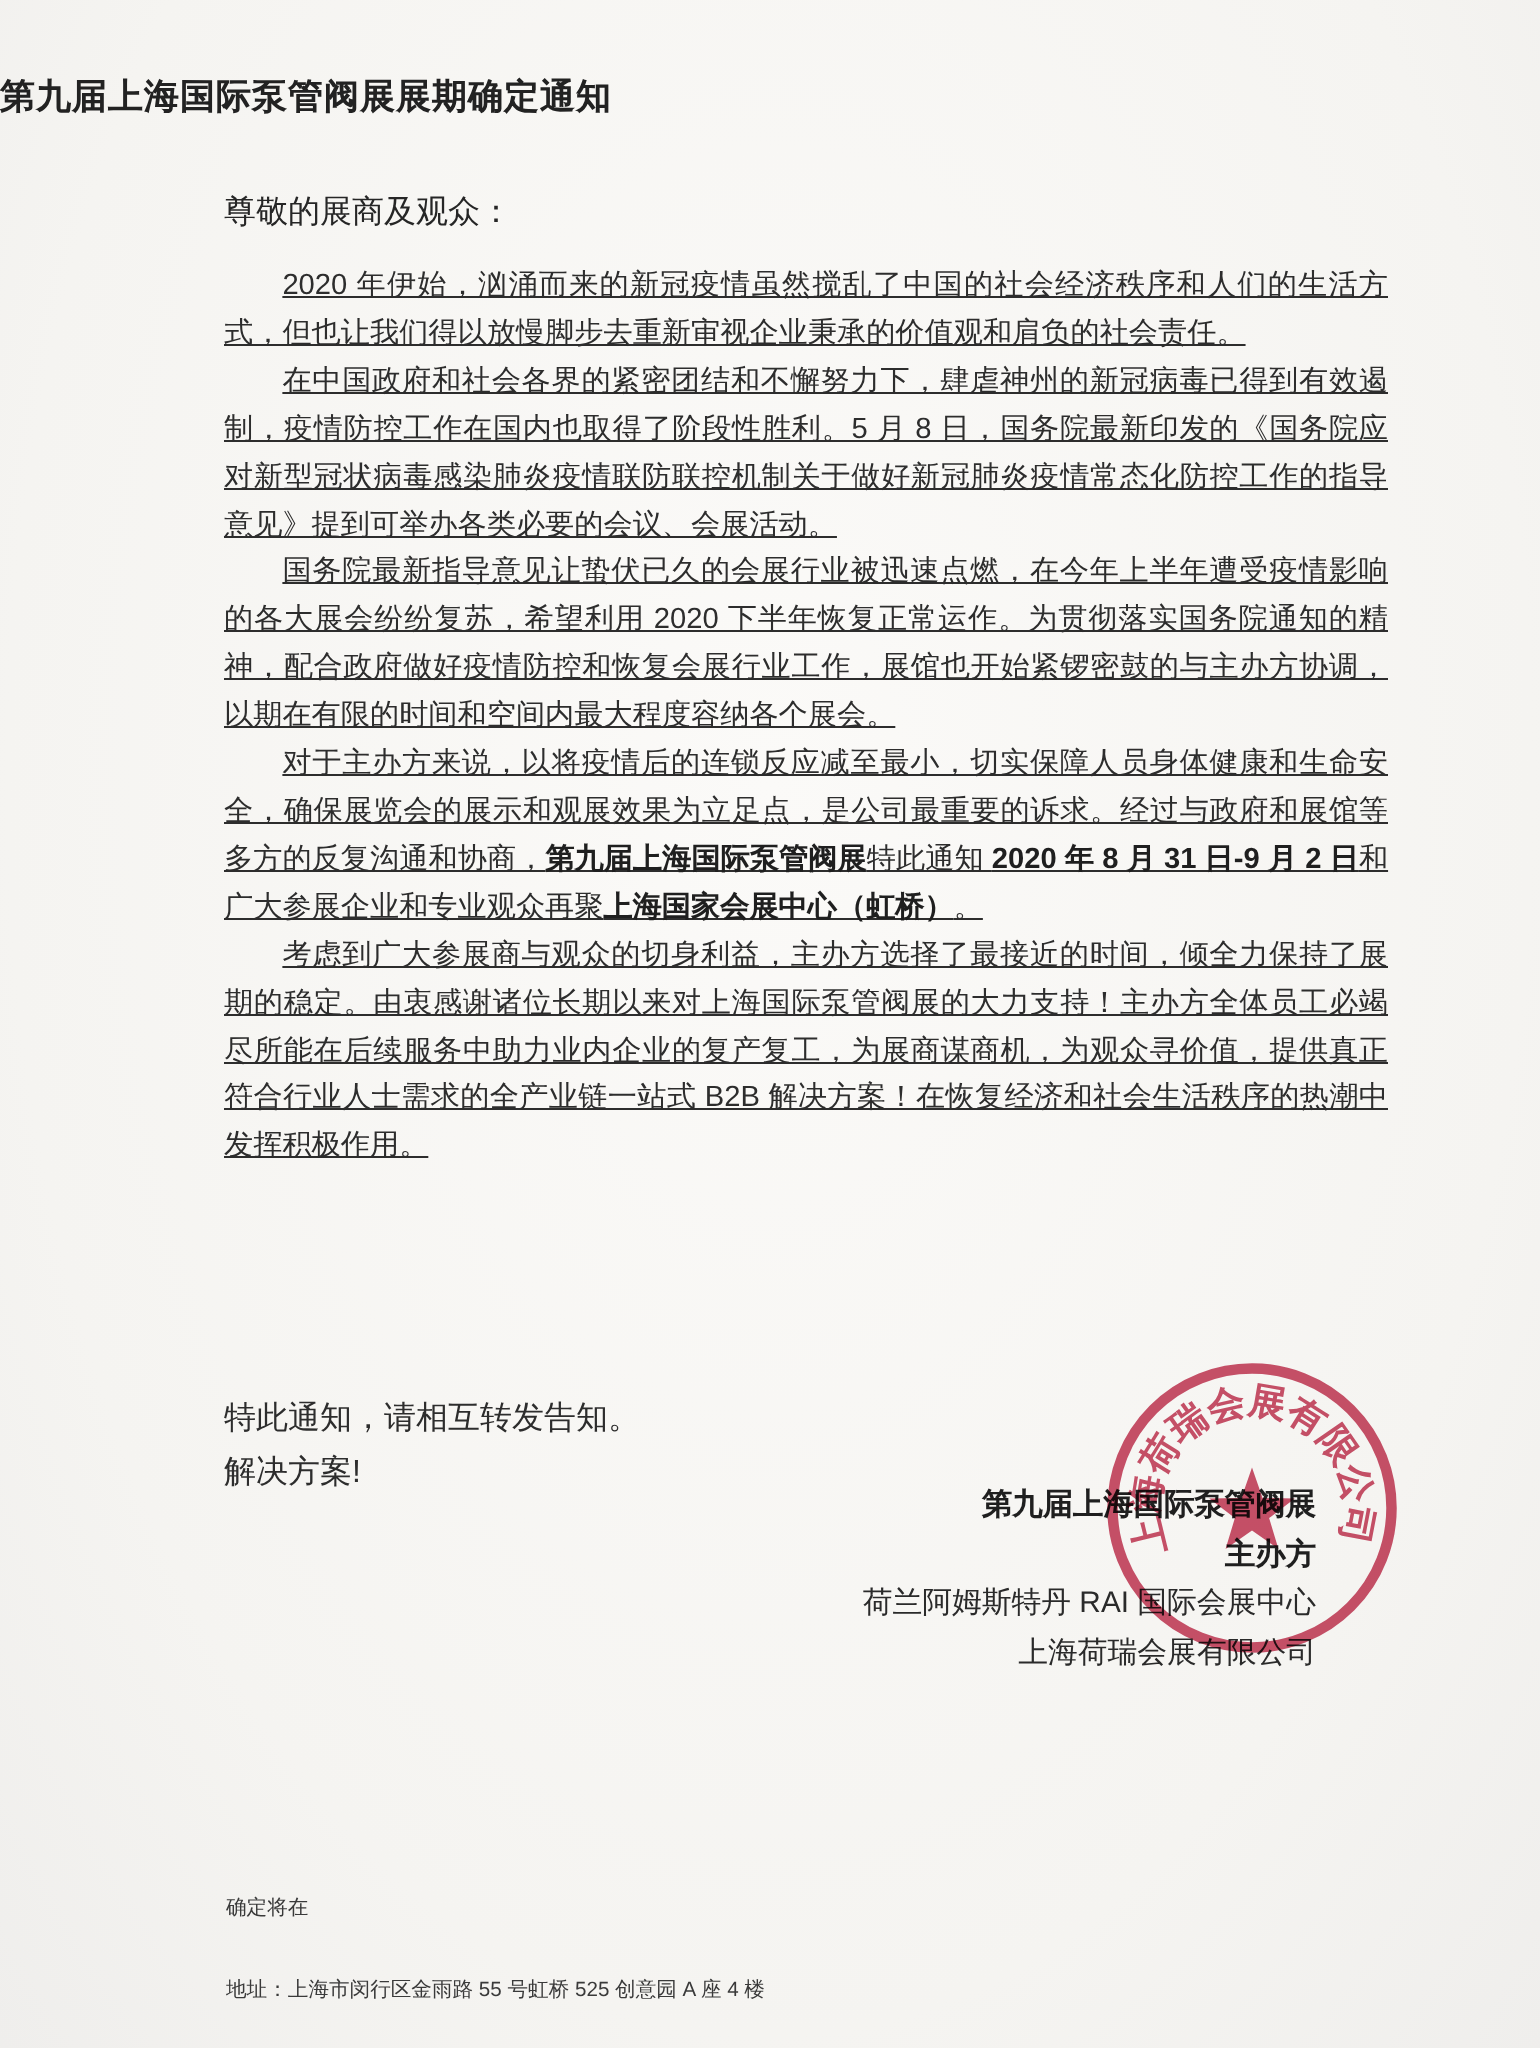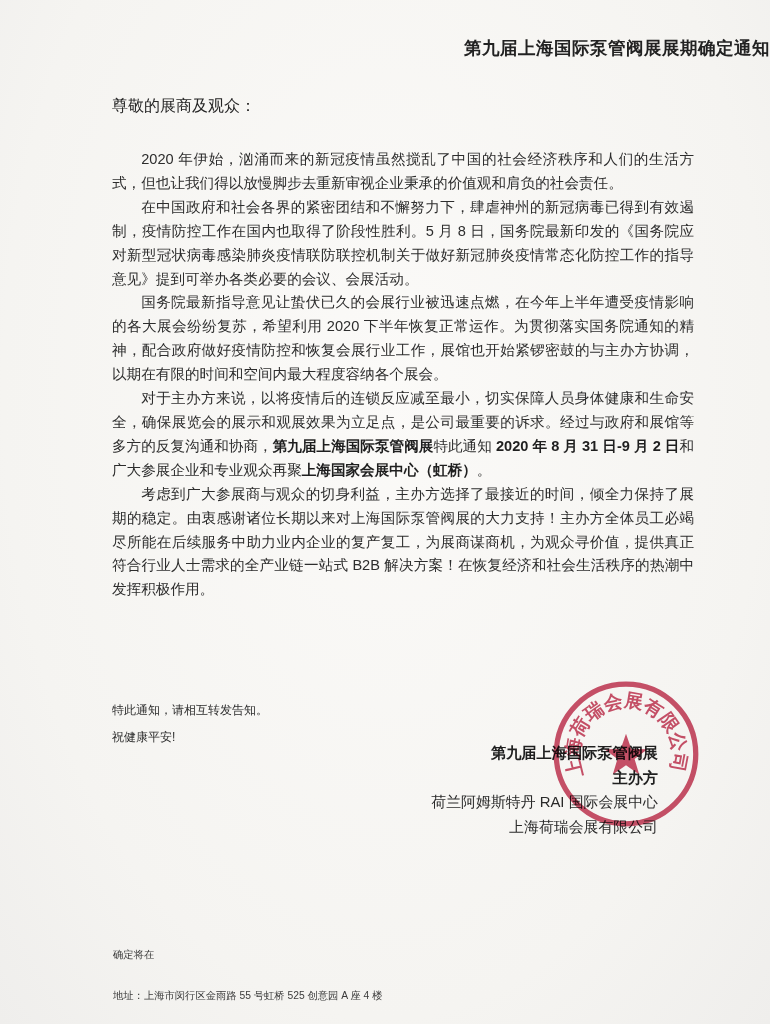--- a/index.html
+++ b/index.html
@@ -7,37 +7,38 @@
     position:relative;
     width:770px;height:1024px;
     margin:0 auto;
     background:radial-gradient(ellipse at 50% 38%, #fbfaf8 0%, #f5f4f1 70%, #efeeec 100%);
     font-family:"Liberation Sans","DejaVu Sans",sans-serif;
     color:#2b2b2b;
     overflow:hidden;
   }
   .title{
     position:absolute;top:36px;left:0;width:770px;
-    text-align:right;font-size:17.5px;font-weight:bold;color:#222;
+    text-align:left;font-size:17.5px;font-weight:bold;color:#222;
     letter-spacing:.5px;
   }
   .salutation{
     position:absolute;top:96px;left:112px;
     font-size:16px;font-weight:normal;color:#262626;
   }
   .body-block{
-    position:absolute;top:148px;left:112px;width:582px;
+    position:absolute;top:132px;left:112px;width:582px;
     font-size:14.6px;line-height:23.9px;text-align:justify;
     color:#2d2d2d;
+    text-decoration:underline;
   }
   .body-block p{margin:0;text-indent:2em;}
   .b{font-weight:bold;color:#1f1f1f;}
   .closing{
     position:absolute;top:697px;left:112px;
-    font-size:12px;line-height:26.5px;color:#2d2d2d;
+    font-size:16px;line-height:26.5px;color:#2d2d2d;
   }
   .signature{
     position:absolute;top:740px;right:112px;
     text-align:right;font-size:14.9px;line-height:25px;color:#2a2a2a;
   }
   .signature .b{font-size:15.2px;}
   .stamp{
     position:absolute;left:551px;top:679px;width:150px;height:150px;
     opacity:.85;mix-blend-mode:multiply;pointer-events:none;
   }
@@ -63,21 +64,21 @@
   <div class="body-block">
     <p>2020 年伊始，汹涌而来的新冠疫情虽然搅乱了中国的社会经济秩序和人们的生活方式，但也让我们得以放慢脚步去重新审视企业秉承的价值观和肩负的社会责任。</p>
     <p>在中国政府和社会各界的紧密团结和不懈努力下，肆虐神州的新冠病毒已得到有效遏制，疫情防控工作在国内也取得了阶段性胜利。5 月 8 日，国务院最新印发的《国务院应对新型冠状病毒感染肺炎疫情联防联控机制关于做好新冠肺炎疫情常态化防控工作的指导意见》提到可举办各类必要的会议、会展活动。</p>
     <p>国务院最新指导意见让蛰伏已久的会展行业被迅速点燃，在今年上半年遭受疫情影响的各大展会纷纷复苏，希望利用 2020 下半年恢复正常运作。为贯彻落实国务院通知的精神，配合政府做好疫情防控和恢复会展行业工作，展馆也开始紧锣密鼓的与主办方协调，以期在有限的时间和空间内最大程度容纳各个展会。</p>
     <p><span>对于主办方来说，以将疫情后的连锁反应减至最小，切实保障人员身体健康和生命安全，确保展览会的展示和观展效果为立足点，是公司最重要的诉求。经过与政府和展馆等多方的反复沟通和协商，</span><span class="b">第九届上海国际泵管阀展</span><span>特此通知 </span><span class="b">2020 年 8 月 31 日-9 月 2 日</span><span>和广大参展企业和专业观众再聚</span><span class="b">上海国家会展中心（虹桥）</span><span>。</span></p>
     <p>考虑到广大参展商与观众的切身利益，主办方选择了最接近的时间，倾全力保持了展期的稳定。由衷感谢诸位长期以来对上海国际泵管阀展的大力支持！主办方全体员工必竭尽所能在后续服务中助力业内企业的复产复工，为展商谋商机，为观众寻价值，提供真正符合行业人士需求的全产业链一站式 B2B 解决方案！在恢复经济和社会生活秩序的热潮中发挥积极作用。</p>
   </div>
 
   <div class="closing">
     <div>特此通知，请相互转发告知。</div>
-    <div>祝健康平安!</div>
+    <div>解决方案!</div>
   </div>
 
   <div class="signature">
     <div class="b">第九届上海国际泵管阀展</div>
     <div class="b">主办方</div>
     <div>荷兰阿姆斯特丹 RAI 国际会展中心</div>
     <div>上海荷瑞会展有限公司</div>
   </div>
 
   <svg class="stamp" viewBox="0 0 200 200" aria-hidden="true">

